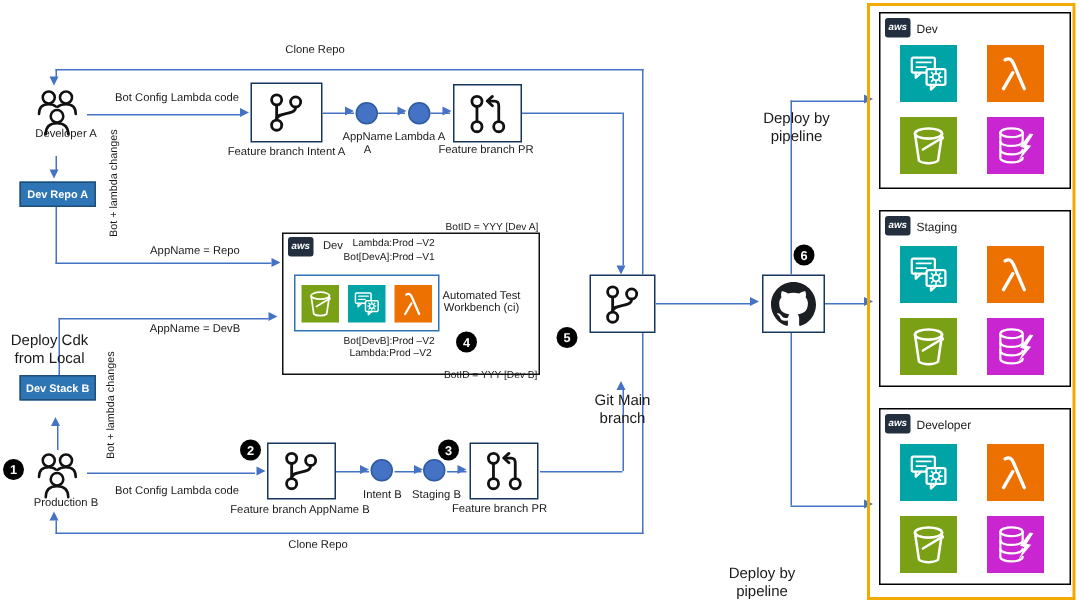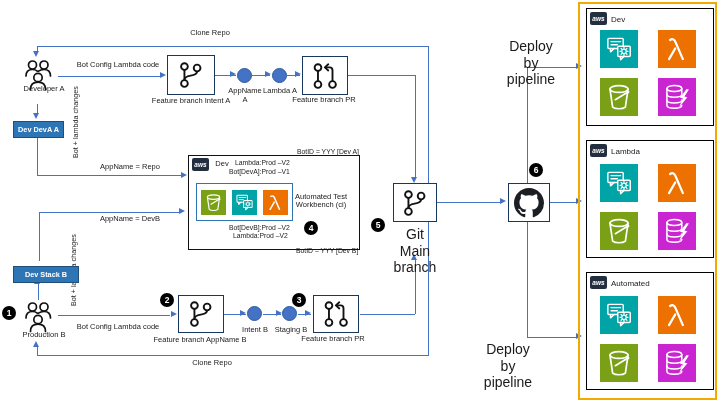--- a/index.html
+++ b/index.html
@@ -5,21 +5,21 @@
   :root{
     --arrow:#4472C4; --stackblue:#2E75B6; --navy:#17375E; --gold:#F2A900;
     --awsdark:#232F3E; --green:#7AA116; --teal:#00A4A6; --orange:#ED7100; --magenta:#C925D1;
   }
   html,body{margin:0;padding:0;background:#fff;}
   #stage{position:relative;width:720px;height:405px;background:#fff;overflow:hidden;
     font-family:"Liberation Sans",sans-serif;color:#1a1a1a;}
   .abs{position:absolute;}
   .lbl{position:absolute;font-size:7.5px;line-height:1.18;text-align:center;color:#1a1a1a;}
   .lbl.sm{font-size:6.8px;text-align:left;}
-  .lbl.lg{font-size:14px;}
+  .lbl.lg{font-size:10px;margin-top:36px;}
   .vlabel{position:absolute;writing-mode:vertical-rl;transform:rotate(180deg);
     font-size:7.2px;color:#1a1a1a;text-align:center;}
   .box{position:absolute;background:#fff;border:1.4px solid var(--navy);box-sizing:border-box;
     display:flex;align-items:center;justify-content:center;}
   .bigbox{position:absolute;background:#fff;border:1.4px solid #111;box-sizing:border-box;}
   .innerbox{position:absolute;border:1.4px solid var(--stackblue);box-sizing:border-box;
     display:flex;align-items:center;justify-content:space-between;padding:1px 4px;}
   .envwrap{position:absolute;border:2px solid var(--gold);box-sizing:border-box;}
   .envbox{position:absolute;background:#fff;border:1.6px solid #000;box-sizing:border-box;}
   .stack{position:absolute;background:var(--stackblue);border:1.2px solid #1F4E79;box-sizing:border-box;
@@ -168,31 +168,32 @@
   <i class="ar ar-u" style="left:325.3px;top:211.5px"></i>
 
   <div class="lbl" style="left:178px;top:29px;width:64px">Clone Repo</div>
   <div class="lbl" style="left:180px;top:359px;width:64px">Clone Repo</div>
   <div class="lbl" style="left:62px;top:61px;width:112px">Bot Config Lambda code</div>
   <div class="lbl" style="left:62px;top:323px;width:112px">Bot Config Lambda code</div>
   <div class="vlabel" style="left:71px;top:84px;height:76px">Bot + lambda changes</div>
   <div class="vlabel" style="left:69px;top:234px;height:72px">Bot + lambda changes</div>
   <div class="lbl" style="left:92px;top:163px;width:76px">AppName = Repo</div>
   <div class="lbl" style="left:92px;top:215px;width:76px">AppName = DevB</div>
+  <div class="lbl lg" style="left:1px;top:186px;width:64px">Deploy Cdk from Local</div>
   <div class="lbl lg" style="left:502px;top:38px;width:58px">Deploy by pipeline</div>
   <div class="lbl lg" style="left:477px;top:341px;width:62px">Deploy by pipeline</div>
 
   <div class="abs" style="left:20px;top:56px">
     <svg width="36" height="36">
         <use href="#sym-team"></use>
       </svg>
   </div>
   <div class="lbl" style="left:12px;top:85px;width:64px">Developer A</div>
-  <div class="stack" style="left:13px;top:121px;width:51px;height:17px">Dev DevA A</div>
-  <div class="stack" style="left:13px;top:266px;width:66px;height:17px">Dev Stack B</div>
+  <div class="stack" style="left:13px;top:121px;width:51px;height:17px">Dev Repo A</div>
+  <div class="stack" style="left:13px;top:250px;width:51px;height:17px">Dev Stack B</div>
   <div class="badge" style="left:2px;top:306px">1</div>
   <div class="abs" style="left:20px;top:298px">
     <svg width="36" height="36">
         <use href="#sym-team"></use>
       </svg>
   </div>
   <div class="lbl" style="left:12px;top:331px;width:64px">Production B</div>
 
   <div class="box" style="left:167px;top:55px;width:48px;height:40px">
     <svg width="30" height="30">
@@ -297,21 +298,21 @@
       </svg>
     </div>
   <div class="tile t-db" style="left:658px;top:78px;width:38px;height:38px">
       <svg width="34" height="34">
         <use href="#sym-db"></use>
       </svg>
     </div>
 
   <div class="envbox" style="left:586px;top:140px;width:128px;height:118px"></div>
   <div class="awschip" style="left:590px;top:144px;width:17px;height:13px">aws</div>
-  <div class="lbl" style="left:611px;top:147px;width:60px;text-align:left;font-size:8px">Lambda</div>
+  <div class="lbl" style="left:611px;top:147px;width:60px;text-align:left;font-size:8px">Staging</div>
   <div class="tile t-lex" style="left:600px;top:164px;width:38px;height:38px">
       <svg width="34" height="34">
         <use href="#sym-lex"></use>
       </svg>
     </div>
   <div class="tile t-lam" style="left:658px;top:164px;width:38px;height:38px">
       <svg width="34" height="34">
         <use href="#sym-lambda"></use>
       </svg>
     </div>
@@ -321,21 +322,21 @@
       </svg>
     </div>
   <div class="tile t-db" style="left:658px;top:212px;width:38px;height:38px">
       <svg width="34" height="34">
         <use href="#sym-db"></use>
       </svg>
     </div>
 
   <div class="envbox" style="left:586px;top:272px;width:128px;height:118px"></div>
   <div class="awschip" style="left:590px;top:276px;width:17px;height:13px">aws</div>
-  <div class="lbl" style="left:611px;top:279px;width:70px;text-align:left;font-size:8px">Automated</div>
+  <div class="lbl" style="left:611px;top:279px;width:70px;text-align:left;font-size:8px">Developer</div>
   <div class="tile t-lex" style="left:600px;top:296px;width:38px;height:38px">
       <svg width="34" height="34">
         <use href="#sym-lex"></use>
       </svg>
     </div>
   <div class="tile t-lam" style="left:658px;top:296px;width:38px;height:38px">
       <svg width="34" height="34">
         <use href="#sym-lambda"></use>
       </svg>
     </div>

